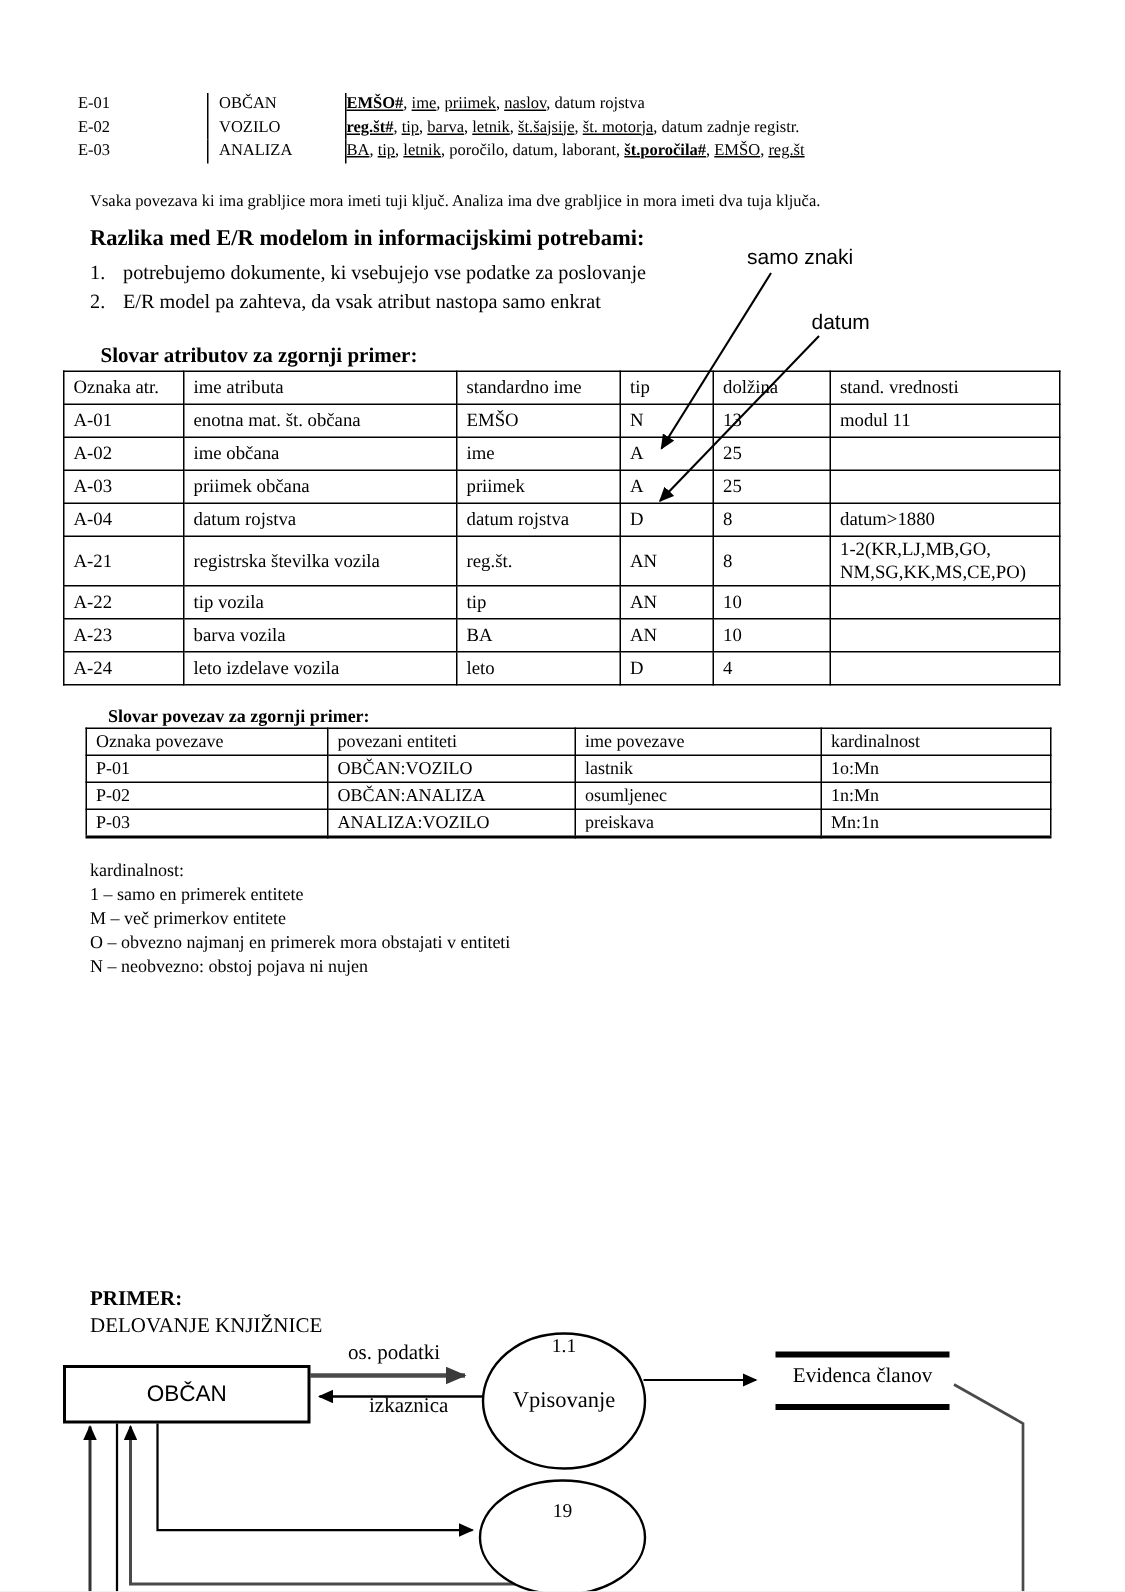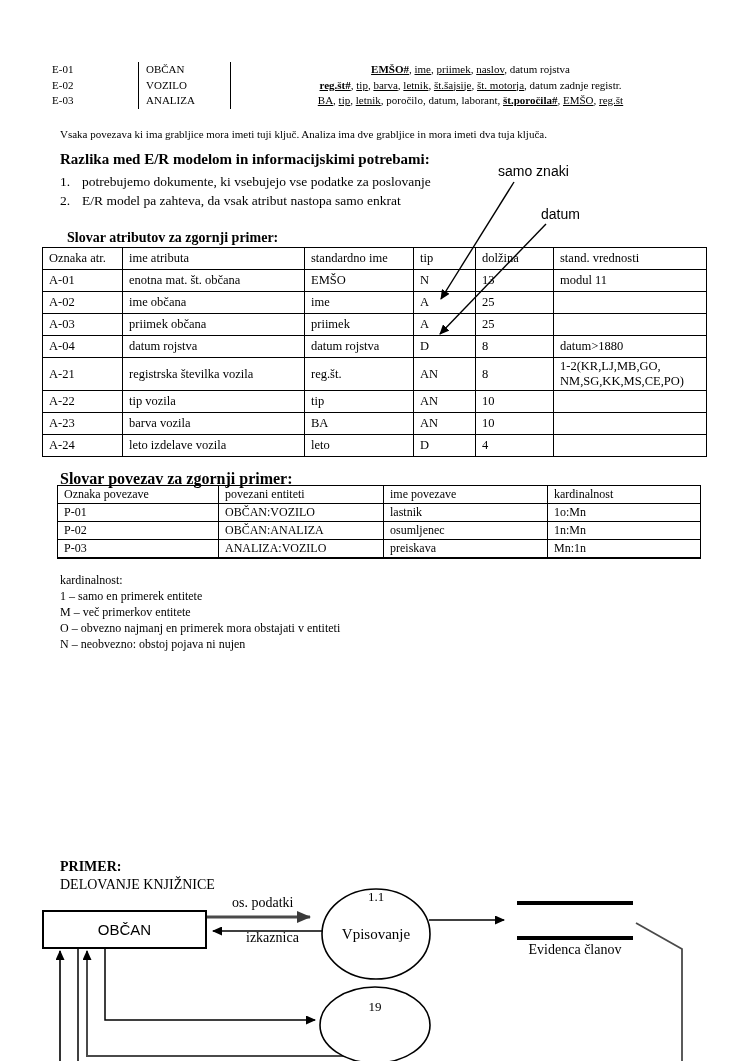--- a/index.html
+++ b/index.html
@@ -7,31 +7,31 @@
         font-family:"Liberation Serif",serif;color:#000;overflow:hidden;margin:0 auto;}
   .abs{position:absolute;}
   .b{font-weight:bold;}
   .u{text-decoration:underline;}
 
   
   .etable{position:absolute;left:45px;top:60px;display:grid;
           grid-template-columns:93px 92px 480px;font-size:11px;line-height:15.5px;padding-top:2px;}
   .ecell{padding-left:7px;white-space:nowrap;}
   .ecell.c2,.ecell.c3{border-left:1px solid #000;}
-  .ecell.c3{padding-left:0;text-align:center;}
+  .ecell.c3{padding-left:0;}
 
   
   .note{left:60px;top:128px;font-size:11px;width:640px;}
   .h1{left:60px;top:151px;font-size:15px;font-weight:bold;}
   .olist{left:60px;top:172px;font-size:13.5px;line-height:19px;}
   .olist .num{display:inline-block;width:22px;}
 
   
   .h2{left:67px;top:230px;font-size:14px;font-weight:bold;}
-  .h3{left:60px;top:470px;font-size:16px;font-weight:bold;}
+  .h3{left:72px;top:470px;font-size:12px;font-weight:bold;}
 
   
   table{border-collapse:collapse;table-layout:fixed;}
   .atable{position:absolute;left:42px;top:247px;width:664px;font-size:12.5px;}
   .atable td{border:1px solid #000;padding:1px 6px;height:19px;vertical-align:middle;overflow:hidden;}
   .ptable{position:absolute;left:57px;top:485px;width:643px;font-size:12px;border-bottom:2px solid #000;}
   .ptable td{border:1px solid #000;padding:1px 6px;height:14px;vertical-align:middle;overflow:hidden;}
 
   
   .legend{left:60px;top:572px;font-size:12px;line-height:16px;}
@@ -209,21 +209,21 @@
   <div class="abs primer">PRIMER:</div>
   <div class="abs primer-sub">DELOVANJE KNJIŽNICE</div>
 
   <div class="entity-box abs">
     <span>OBČAN</span>
   </div>
   <div class="abs dlabel" style="left:232px;top:895px;">os. podatki</div>
   <div class="abs dlabel" style="left:246px;top:930px;">izkaznica</div>
   <div class="abs dlabel center" style="left:356px;top:889px;width:40px;font-size:13px;">1.1</div>
   <div class="abs dlabel center" style="left:326px;top:926px;width:100px;font-size:15px;">Vpisovanje</div>
-  <div class="abs dlabel center" style="left:513px;top:910px;width:124px;margin-top:32px;">Evidenca članov</div>
+  <div class="abs dlabel center" style="left:513px;top:910px;width:124px;">Evidenca članov</div>
   <div class="abs dlabel center" style="left:355px;top:999px;width:40px;font-size:13px;">19</div>
 
   <svg class="overlay" width="750" height="1061" viewBox="0 0 750 1061">
     <defs>
       <marker id="mB" markerWidth="10" markerHeight="9" refX="9" refY="4.5" orient="auto" markerUnits="userSpaceOnUse">
         <path d="M0,0 L10,4.5 L0,9 z" fill="#000"></path>
       </marker>
       <marker id="mG" markerWidth="14" markerHeight="12" refX="13" refY="6" orient="auto" markerUnits="userSpaceOnUse">
         <path d="M0,0 L14,6 L0,12 z" fill="#3a3a3a"></path>
       </marker>

